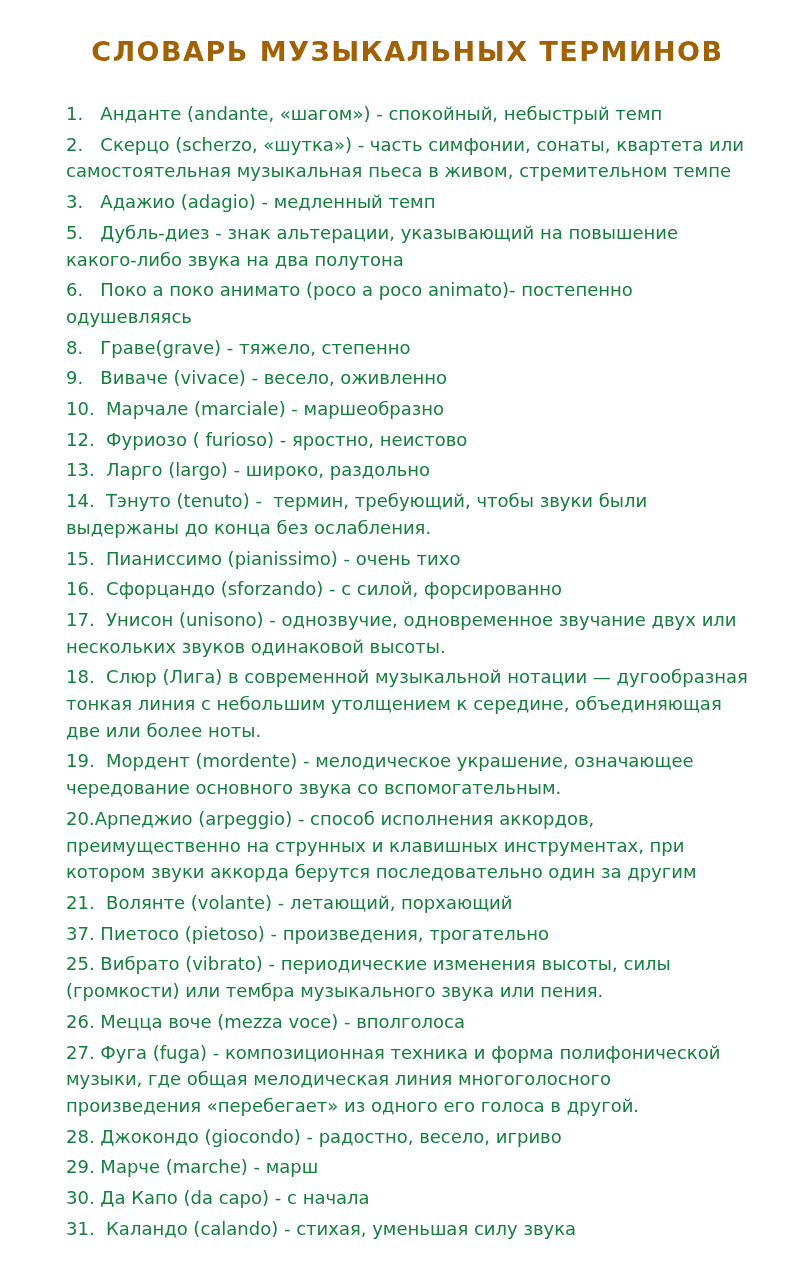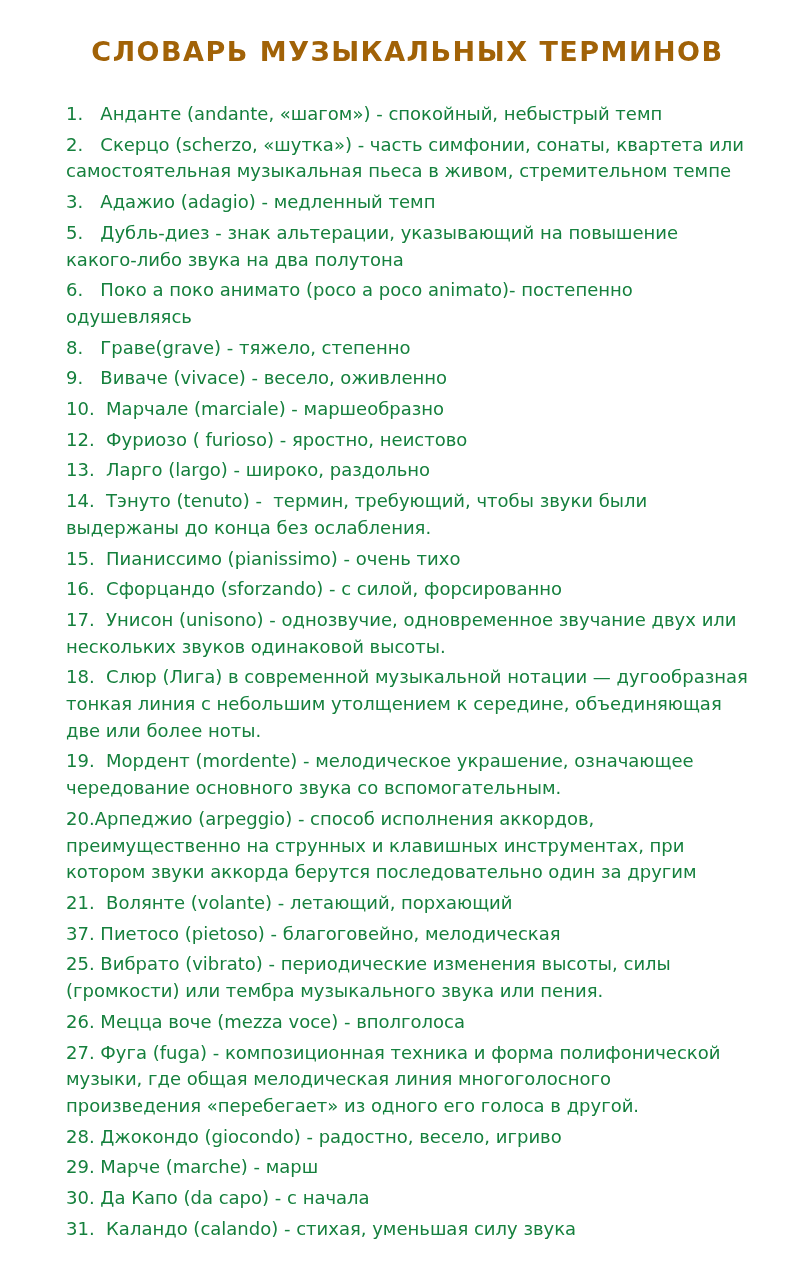--- a/index.html
+++ b/index.html
@@ -60,21 +60,21 @@
       <p class="term-item"><span class="term-number">12.  </span><span>Фуриозо ( furioso) - яростно, неистово</span></p>
       <p class="term-item"><span class="term-number">13.  </span><span>Ларго (largo) - широко, раздольно</span></p>
       <p class="term-item"><span class="term-number">14.  </span><span>Тэнуто (tenuto) -  термин, требующий, чтобы звуки были выдержаны до конца без ослабления.</span></p>
       <p class="term-item"><span class="term-number">15.  </span><span>Пианиссимо (pianissimo) - очень тихо</span></p>
       <p class="term-item"><span class="term-number">16.  </span><span>Сфорцандо (sforzando) - с силой, форсированно</span></p>
       <p class="term-item"><span class="term-number">17.  </span><span>Унисон (unisono) - однозвучие, одновременное звучание двух или нескольких звуков одинаковой высоты.</span></p>
       <p class="term-item"><span class="term-number">18.  </span><span>Слюр (Лига) в современной музыкальной нотации — дугообразная тонкая линия с небольшим утолщением к середине, объединяющая две или более ноты.</span></p>
       <p class="term-item"><span class="term-number">19.  </span><span>Мордент (mordente) - мелодическое украшение, означающее чередование основного звука со вспомогательным.</span></p>
       <p class="term-item"><span class="term-number">20.</span><span>Арпеджио (arpeggio) - способ исполнения аккордов, преимущественно на струнных и клавишных инструментах, при котором звуки аккорда берутся последовательно один за другим</span></p>
       <p class="term-item"><span class="term-number">21.  </span><span>Волянте (volante) - летающий, порхающий</span></p>
-      <p class="term-item"><span class="term-number">37. </span><span>Пиетосо (pietoso) - благоговейно, мелодическая</span></p>
+      <p class="term-item"><span class="term-number">37. </span><span>Пиетосо (pietoso) - произведения, трогательно</span></p>
       <p class="term-item"><span class="term-number">25. </span><span>Вибрато (vibrato) - периодические изменения высоты, силы (громкости) или тембра музыкального звука или пения.</span></p>
       <p class="term-item"><span class="term-number">26. </span><span>Мецца воче (mezza voce) - вполголоса</span></p>
       <p class="term-item"><span class="term-number">27. </span><span>Фуга (fuga) - композиционная техника и форма полифонической музыки, где общая мелодическая линия многоголосного произведения «перебегает» из одного его голоса в другой.</span></p>
       <p class="term-item"><span class="term-number">28. </span><span>Джокондо (giocondo) - радостно, весело, игриво</span></p>
       <p class="term-item"><span class="term-number">29. </span><span>Марче (marche) - марш</span></p>
       <p class="term-item"><span class="term-number">30. </span><span>Да Капо (da capo) - с начала</span></p>
       <p class="term-item"><span class="term-number">31.  </span><span>Каландо (calando) - стихая, уменьшая силу звука</span></p>
     </div>
 </div>
 

